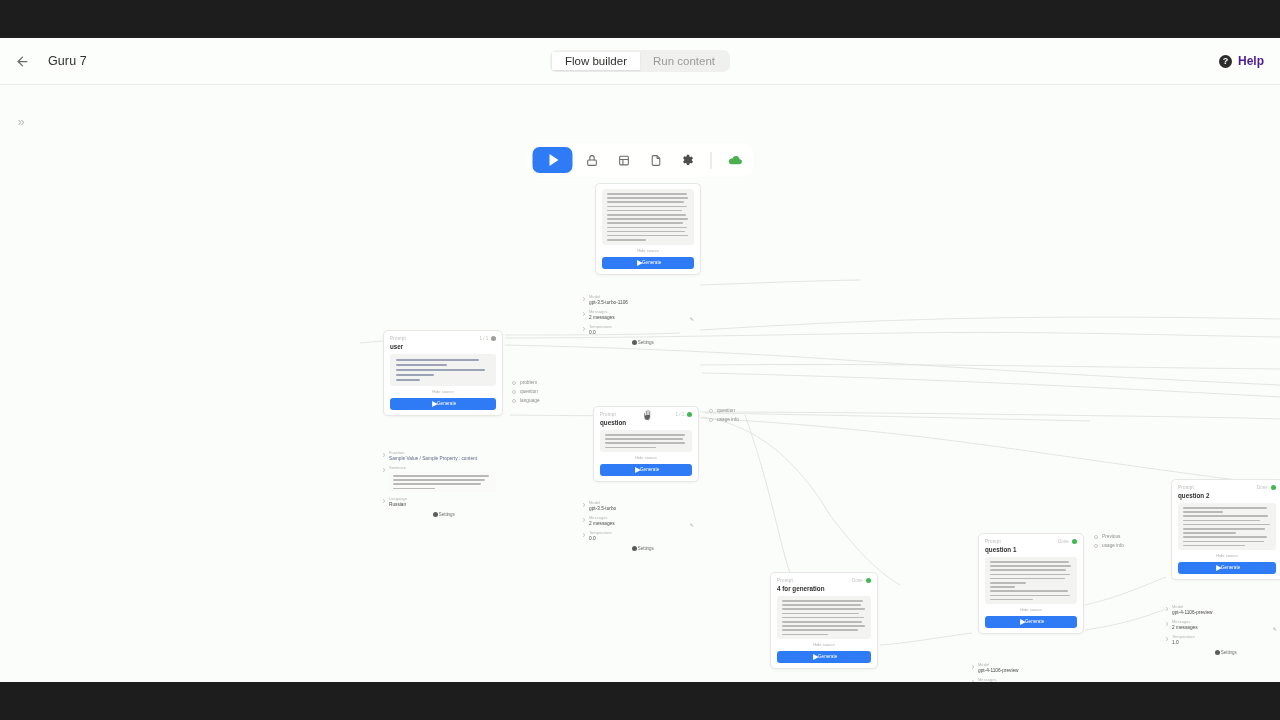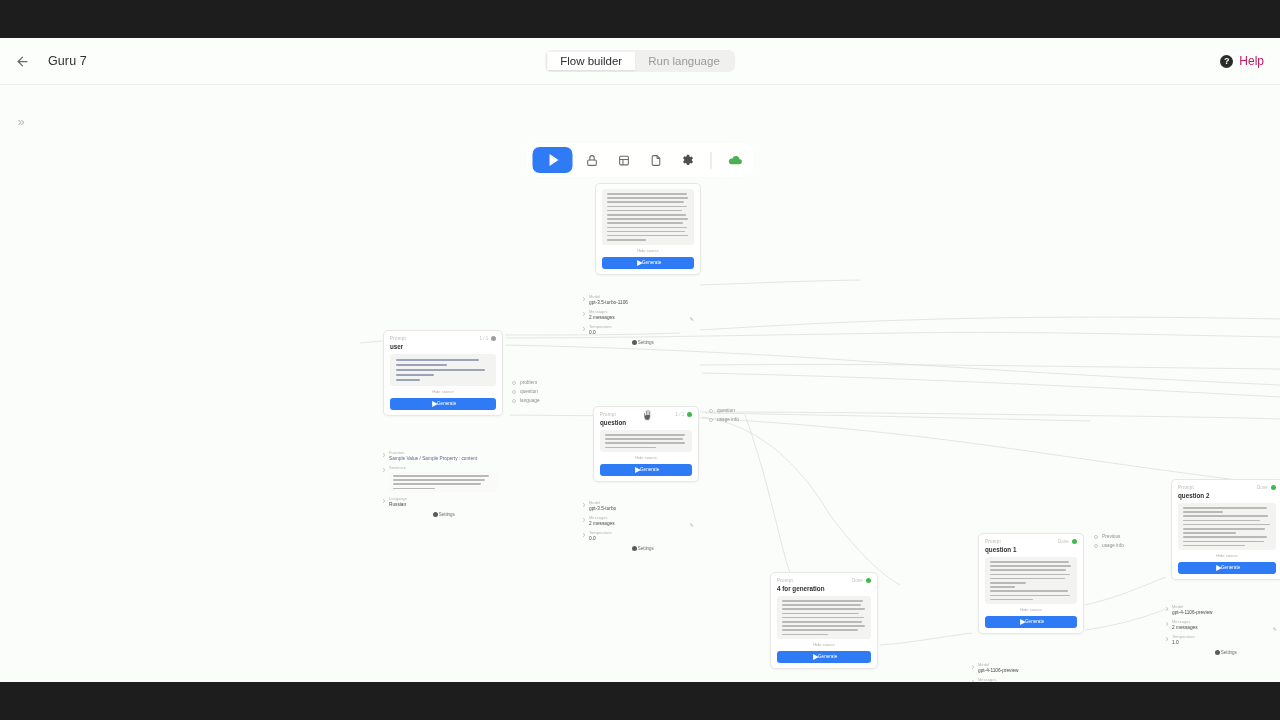--- a/index.html
+++ b/index.html
@@ -66,21 +66,21 @@
     display: flex; align-items: center; gap: 6px;
     cursor: pointer;
   }
   .help-icon {
     width: 13px; height: 13px; border-radius: 50%;
     background: #2b2b2b; color: #fff;
     font-size: 9px; font-weight: bold;
     display: flex; align-items: center; justify-content: center;
     line-height: 1;
   }
-  .help-label { font-size: 12px; color: #be185d; }
+  .help-label { font-size: 12px; color: #4c1d95; font-weight: bold; }
 
   
   .sidebar-toggle {
     position: absolute; left: 10px; top: 72px;
     width: 22px; height: 22px;
     display: flex; align-items: center; justify-content: center;
     color: #b9bcb7; font-size: 13px;
     cursor: pointer; z-index: 35;
   }
 
@@ -258,21 +258,21 @@
         <svg width="15" height="15" viewBox="0 0 24 24" fill="none" stroke="currentColor" stroke-width="2" stroke-linecap="round" stroke-linejoin="round">
           <line x1="19" y1="12" x2="5" y2="12"></line>
             <polyline points="12 19 5 12 12 5"></polyline>
         </svg>
       </div>
       <div class="app-title">Guru 7</div>
     </div>
 
     <div class="tabs">
       <div class="tab active">Flow builder</div>
-      <div class="tab">Run language</div>
+      <div class="tab">Run content</div>
     </div>
 
     <div class="hdr-right">
       <div class="help-icon">?</div>
       <div class="help-label">Help</div>
     </div>
   </div>
 
   <div class="sidebar-toggle">»</div>
 

